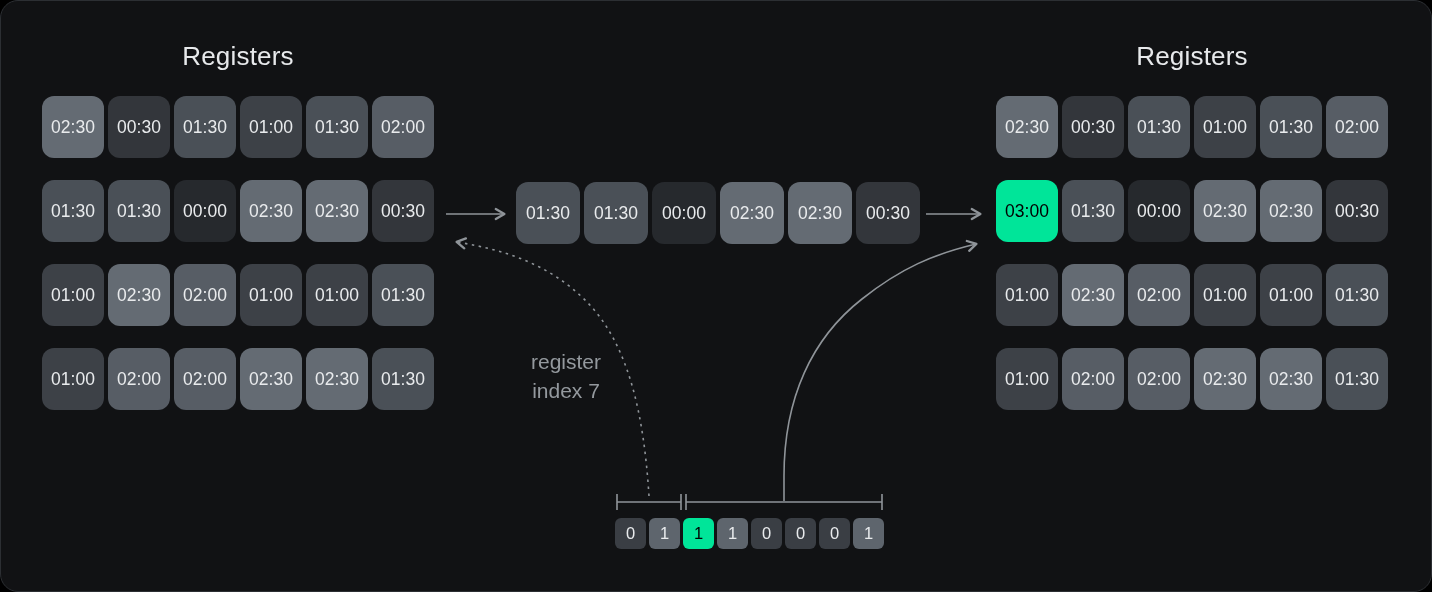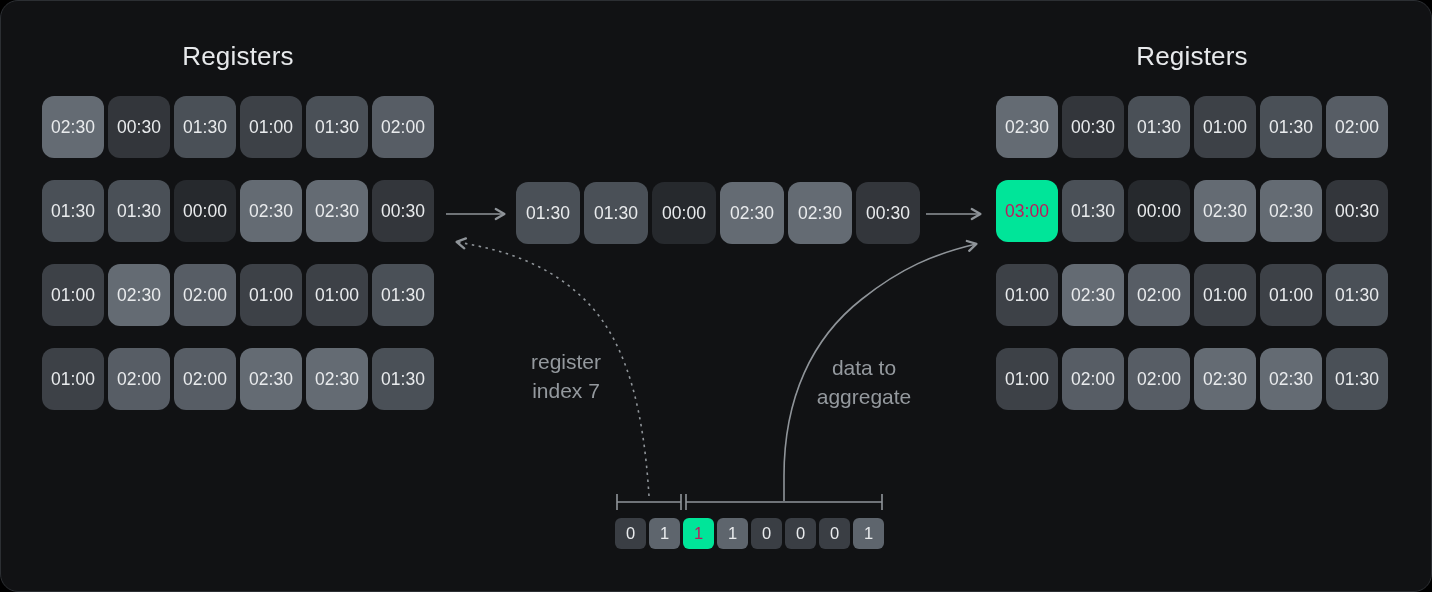--- a/index.html
+++ b/index.html
@@ -20,21 +20,21 @@
     grid-template-columns:repeat(6,62px);grid-auto-rows:62px;gap:22px 4px;
   }
   .reg-row{
     position:absolute;left:516px;top:182px;display:grid;
     grid-template-columns:repeat(6,64px);grid-auto-rows:62px;gap:4px;
   }
   .cell{
     border-radius:12px;display:flex;align-items:center;justify-content:center;
     font-size:17.5px;color:#e9ebed;
   }
-  .cell.hl,.bit.hl{color:#be185d;font-weight:500;}
+  .cell.hl,.bit.hl{color:#000000;font-weight:500;}
   .label{
     position:absolute;text-align:center;
     font-size:21px;line-height:29px;color:#94999e;
   }
   .hash-prefix{
     position:absolute;left:360px;top:519px;width:246px;text-align:right;
     font-size:23px;color:#dfe1e3;
   }
   .bits{position:absolute;left:615px;top:518px;display:flex;gap:3px;}
   .bit{
@@ -134,24 +134,20 @@
     <path d="M617 494 V510 M617 502 H681 M681 494 V510" fill="none" stroke="#8f9499" stroke-width="1.6"></path>
 
     <path d="M686 494 V510 M686 502 H882 M882 494 V510" fill="none" stroke="#8f9499" stroke-width="1.6"></path>
   </svg>
 
   <div class="label" style="left:491px;top:347px;width:150px">
     <div>register</div>
     <div>index 7</div>
   </div>
 
-  <div class="label" style="left:789px;top:353px;width:150px">
-    <div>data to</div>
-    <div>aggregate</div>
-  </div>
 
 
   <div class="bits" id="bit-row">
       <div class="bit" style="background: rgb(58, 62, 68);">0</div>
       <div class="bit" style="background: rgb(94, 101, 109);">1</div>
       <div class="bit hl" style="background: rgb(0, 229, 153);">1</div>
       <div class="bit" style="background: rgb(94, 101, 109);">1</div>
       <div class="bit" style="background: rgb(58, 62, 68);">0</div>
       <div class="bit" style="background: rgb(58, 62, 68);">0</div>
       <div class="bit" style="background: rgb(58, 62, 68);">0</div>

